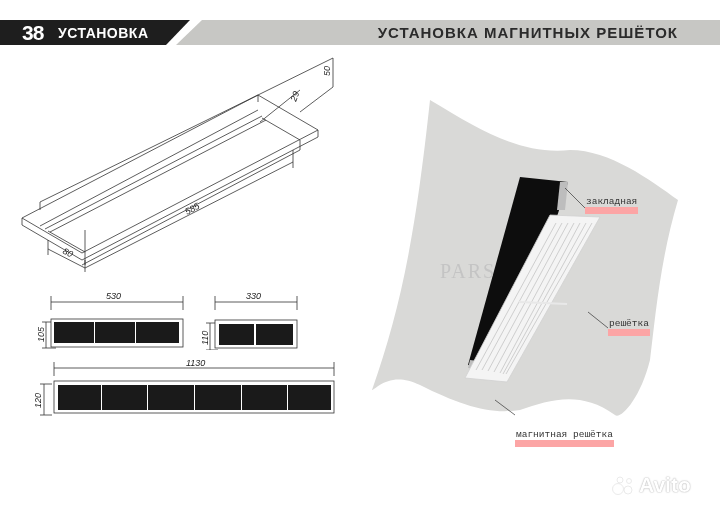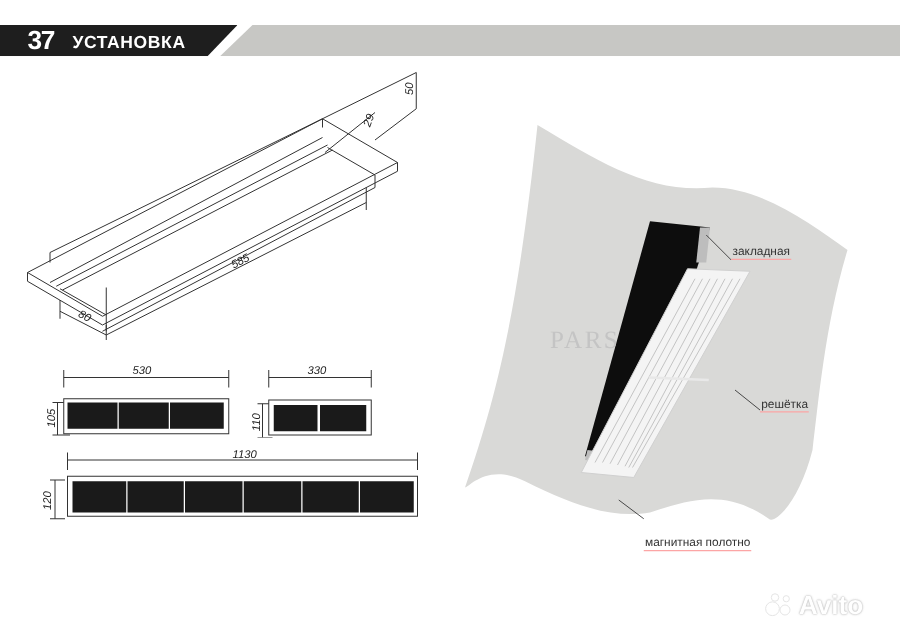--- a/index.html
+++ b/index.html
@@ -24,32 +24,33 @@
       position: absolute; left: 58px; top: 5px; color: #fff; font-weight: bold; font-size: 14px;
       letter-spacing: 0.5px;
     }
     .page-title {
       position: absolute; right: 42px; top: 4px; color: #2b2b2b; font-weight: bold; font-size: 15px;
       letter-spacing: 1px;
     }
     svg { position: absolute; }
     .dim-text { font-family: "Liberation Sans", sans-serif; font-style: italic; font-size: 9px; fill: #222; }
     .callout {
-      position: absolute; font-size: 9.5px; color: #333; border-bottom: 1px solid #fca5a5; padding: 0 1px 0 1px;
-      font-family: Liberation Sans, sans-serif;
+      position: absolute; font-size: 9.5px; color: #333; border-bottom: 7px solid #fca5a5; padding: 0 1px 0 1px;
+      font-family: Liberation Mono, monospace;
     }
   </style>
 </head>
 <body>
 
 <div class="header">
   <div class="header-black"></div>
   <div class="header-gray"></div>
-  <span class="page-num">37</span>
+  <span class="page-num">38</span>
   <span class="page-word">УСТАНОВКА</span>
+  <span class="page-title">УСТАНОВКА МАГНИТНЫХ РЕШЁТОК</span>
 </div>
 
 <svg style="left:0;top:50px" width="360" height="230" viewBox="0 0 360 230">
   <g fill="none" stroke="#333" stroke-width="0.8">
 
     <polyline points="22,168 258,45 318,80 82,203 22,168"></polyline>
     <polyline points="22,168 22,175 82,210 318,87 318,80"></polyline>
 
     <polyline points="40,152 40,160"></polyline>
     <polyline points="258,45 258,52"></polyline>
@@ -164,23 +165,23 @@
 
   <g stroke="#333" stroke-width="0.7" fill="none">
     <line x1="205" y1="128" x2="225" y2="148"></line>
     <line x1="228" y1="252" x2="248" y2="268"></line>
     <line x1="135" y1="340" x2="155" y2="355"></line>
   </g>
 </svg>
 
 <span class="callout" style="left:585px;top:196px;">закладная</span>
 <span class="callout" style="left:608px;top:318px;">решётка</span>
-<span class="callout" style="left:515px;top:429px;">магнитная полотно</span>
+<span class="callout" style="left:515px;top:429px;">магнитная решётка</span>
 
-<div style="position:absolute;left:612px;top:473px;display:flex;align-items:flex-start;gap:3px;opacity:0.9;">
+<div style="position:absolute;left:612px;top:473px;display:flex;align-items:flex-end;gap:3px;opacity:0.9;">
   <svg width="24" height="22" viewBox="0 0 24 22" style="position:static">
     <g fill="#fff" stroke="#e2e2e2" stroke-width="0.8">
       <circle cx="6" cy="14" r="5.5"></circle>
       <circle cx="16" cy="15" r="4"></circle>
       <circle cx="8" cy="5" r="3"></circle>
       <circle cx="17" cy="6" r="2.5"></circle>
     </g>
   </svg>
   <span style="font-size:21px;font-weight:bold;color:#fff;text-shadow:0 0 2px #bbb,0 0 1px #999;font-family:'Liberation Sans',sans-serif;">Avito</span>
 </div>

